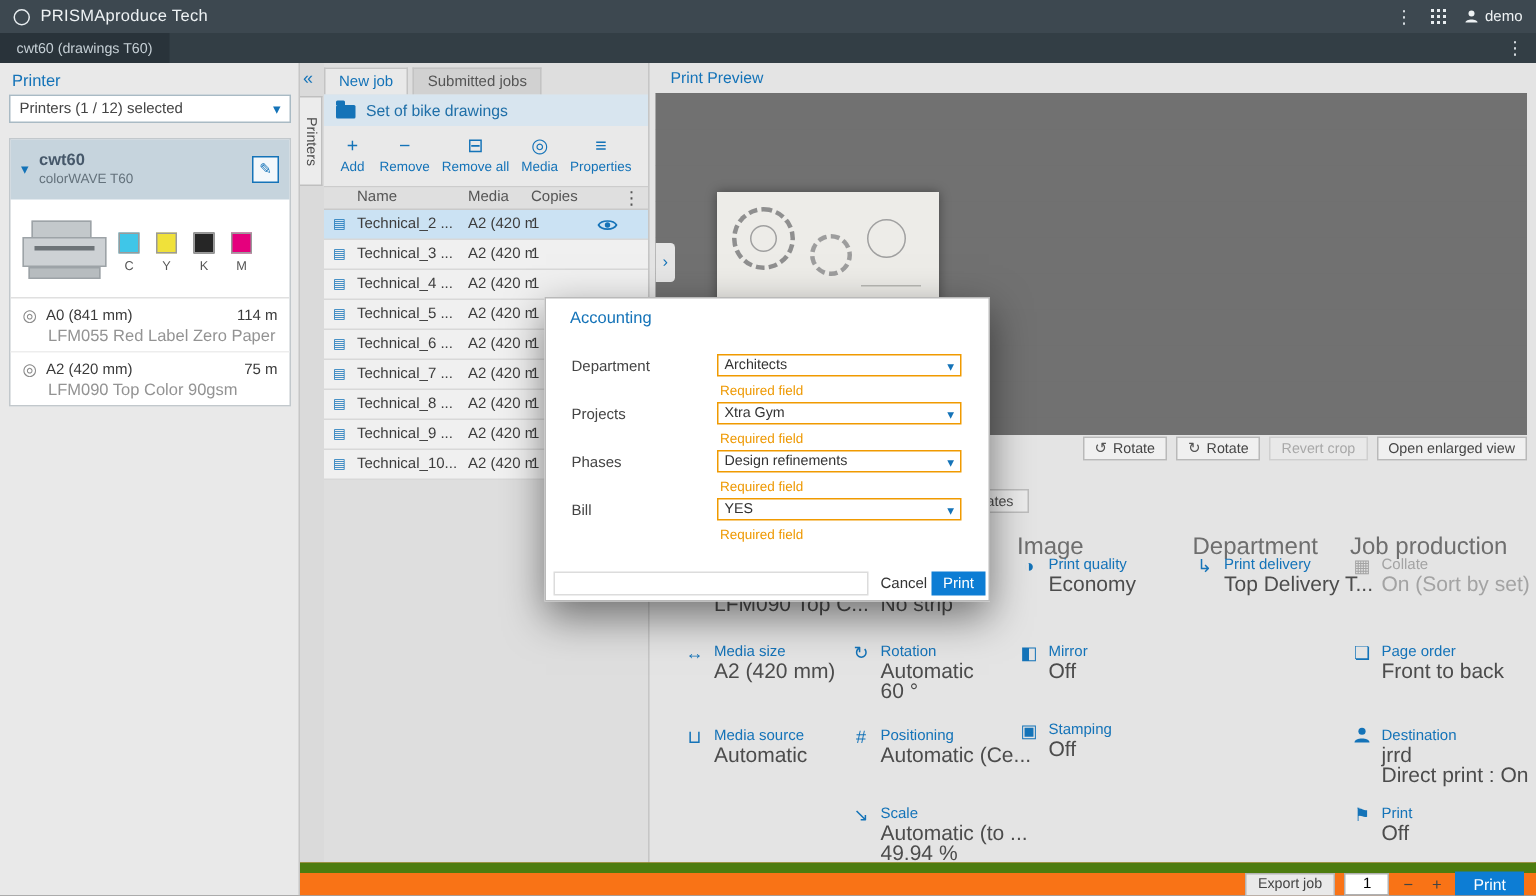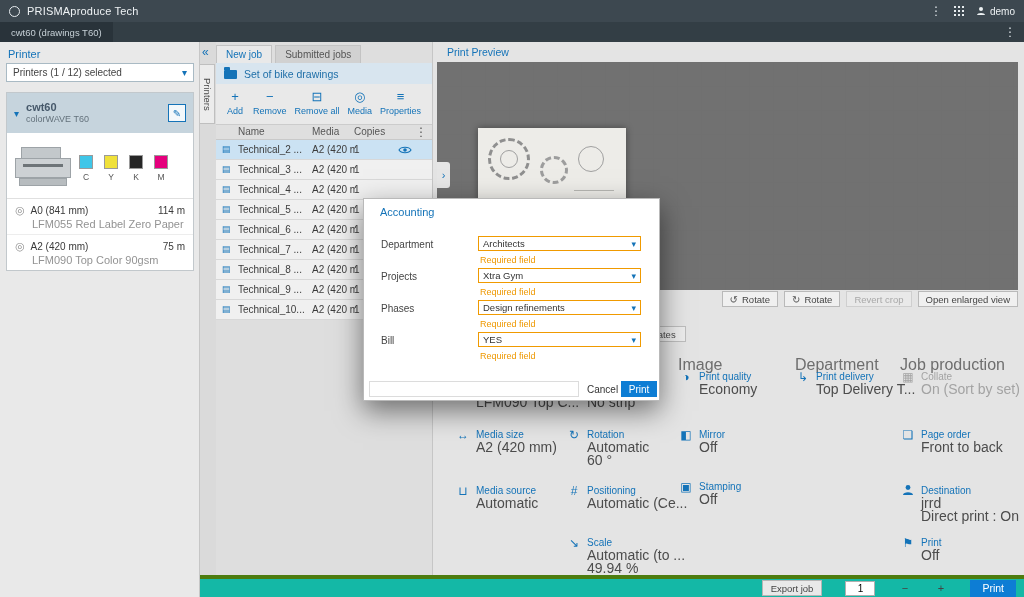--- a/index.html
+++ b/index.html
@@ -115,22 +115,22 @@
 .tile-ico{width:16px;min-width:16px;color:#1473b8;font-size:12px;line-height:14px;text-align:center}
 .tile-label{color:#1473b8;font-size:10px;height:13px;line-height:13px;white-space:nowrap}
 .tile-value{color:#4c4c4c;font-size:14px;height:13px;line-height:13px;white-space:nowrap}
 .tile.disabled .tile-label,.tile.disabled .tile-value,.tile.disabled .tile-ico{color:#a3a3a3}
 .color-dots{position:relative;height:14px}
 .color-dots i{position:absolute;width:7px;height:7px;border-radius:50%}
 .cd1{left:4px;top:0;background:#00a3e0}.cd2{left:8px;top:5px;background:#e5007d}
 .cd3{left:0;top:5px;background:#f0d400}.cd4{left:4px;top:9px;background:#43b02a}
 
 
-.bbar{position:absolute;left:200px;right:0;top:575px;height:22px;background:#14b8a6;border-top:4px solid #4d7c0f;
-      display:flex;align-items:center;justify-content:flex-end;gap:23px;padding-right:8px}
+.bbar{position:absolute;left:200px;right:0;top:575px;height:22px;background:#f97316;border-top:7px solid #4d7c0f;
+      display:flex;align-items:center;justify-content:flex-end;gap:6px;padding-right:8px}
 .export-btn{height:16px;padding:0 8px;background:#e9e9e9;border:1px solid #b5b5b5;font-size:9.5px;color:#444;
             display:flex;align-items:center}
 .copies-input{width:30px;height:15px;border:1px solid #b0b0b0;background:#fff;font-size:10px;text-align:center;
               font-family:"Liberation Sans",sans-serif}
 .step-btn{width:13px;height:15px;background:none;border:none;font-size:11px;color:#444;line-height:14px;cursor:default}
 .print-btn{height:17px;padding:0 12px;background:#0d7dd4;border:none;color:#fff;font-size:10.5px;
            display:flex;align-items:center;font-family:"Liberation Sans",sans-serif}
 
 
 .modal{position:absolute;left:363px;top:198px;width:297px;height:203px;background:#fff;border:1px solid #b9b9b9;

